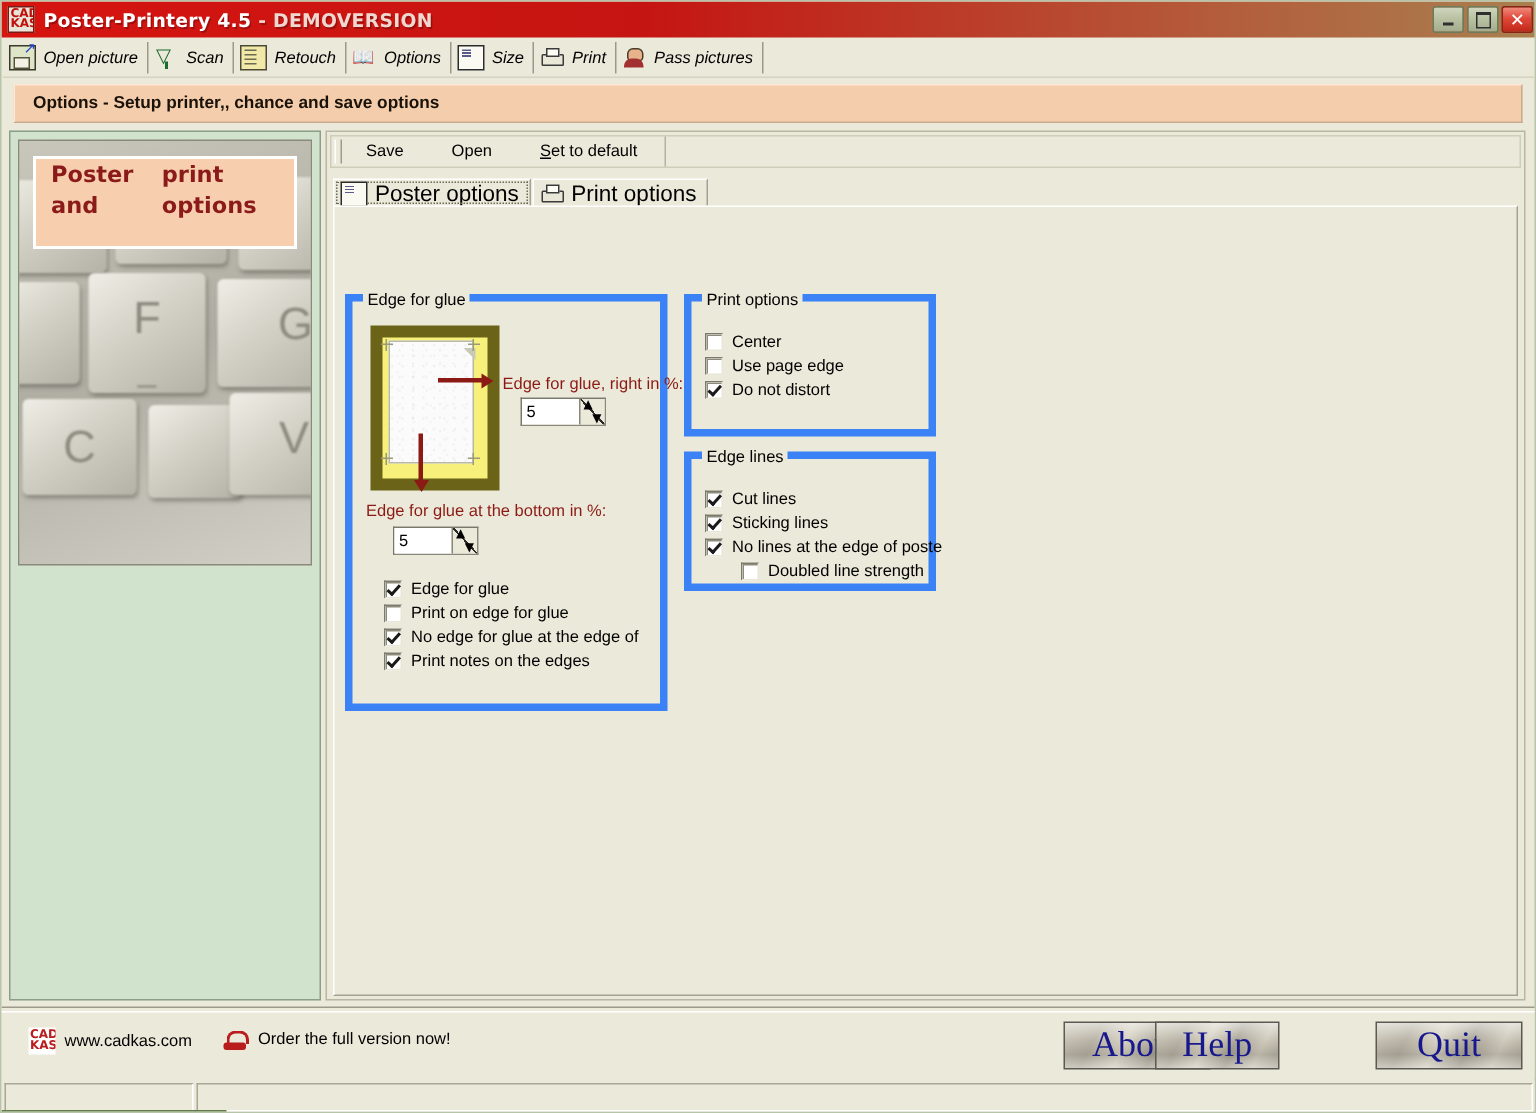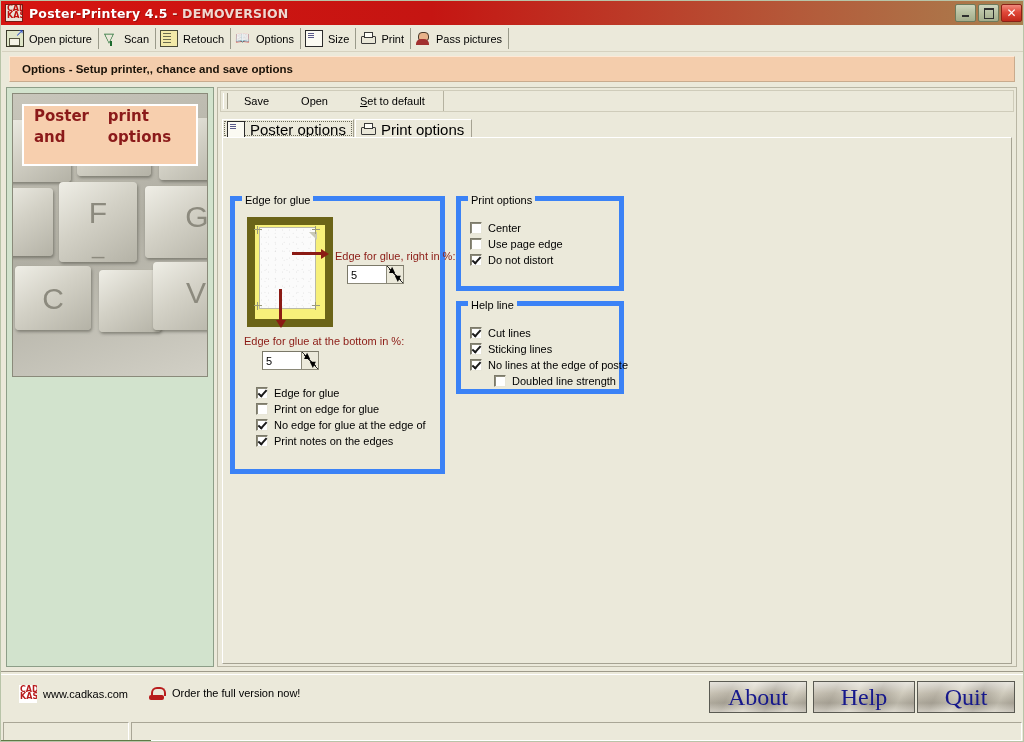--- a/index.html
+++ b/index.html
@@ -89,21 +89,21 @@
     border-bottom: 1px solid #d6d2c0;
   }
   .tb-item {
     display: flex; align-items: center;
     height: 21px; padding: 0 6px 0 4px;
     border-right: 1px solid #9a9a8a;
     white-space: nowrap;
     font-size: 11px;
     cursor: default;
   }
-  .tb-item .lbl { margin-left: 5px; }
+  .tb-item .lbl { margin-left: 5px; font-style: italic; }
   .tb-ico { width: 16px; height: 15px; position: relative; flex: 0 0 auto; }
 
   
   .ico-open { background:#dfe6c8; border:1px solid #3a3a2a; }
   .ico-open:after {
     content:""; position:absolute; left:2px; top:7px; width:9px; height:6px;
     background:#f4f2e4; border:1px solid #54543f;
   }
   .ico-open:before {
     content:"↗"; position:absolute; right:-1px; top:-3px; font-size:10px; color:#2244cc;
@@ -441,21 +441,21 @@
       linear-gradient(115deg, #c9c3b4 0%, #b6b0a2 22%, #d6d1c2 42%, #a8a295 62%, #cdc8b9 82%, #b2ac9e 100%);
     display: flex; align-items: center; justify-content: center;
     box-sizing: border-box;
     cursor: default;
   }
   .bigbtn .blbl {
     font-family: "Liberation Serif", serif;
     font-size: 24px; color: #16188c; line-height: 26px;
   }
   #btn-about { left: 708px; width: 98px; }
-  #btn-help  { left: 812px; width: 102px; }
+  #btn-help  { left: 769px; width: 83px; }
   #btn-quit  { left: 916px; width: 98px; }
 
   
   #statusbar {
     position: absolute; left: 0; top: 719px;
     width: 1024px; height: 23px;
     background: #ebe9da;
     display: flex; align-items: stretch;
   }
   .sb-panel {
@@ -664,21 +664,21 @@
           <span class="cbox"></span>
           <span>Use page edge</span>
         </div>
         <div class="cb-row" style="left:9px; top:53px;">
           <span class="cbox checked"></span>
           <span>Do not distort</span>
         </div>
       </div>
 
       <div class="group" id="grp-help">
-        <span class="gtitle">Help line</span>
+        <span class="gtitle">Edge lines</span>
 
         <div class="cb-row" style="left:9px; top:21px;">
           <span class="cbox checked"></span>
           <span>Cut lines</span>
         </div>
         <div class="cb-row" style="left:9px; top:37px;">
           <span class="cbox checked"></span>
           <span>Sticking lines</span>
         </div>
         <div class="cb-row" style="left:9px; top:53px;">

